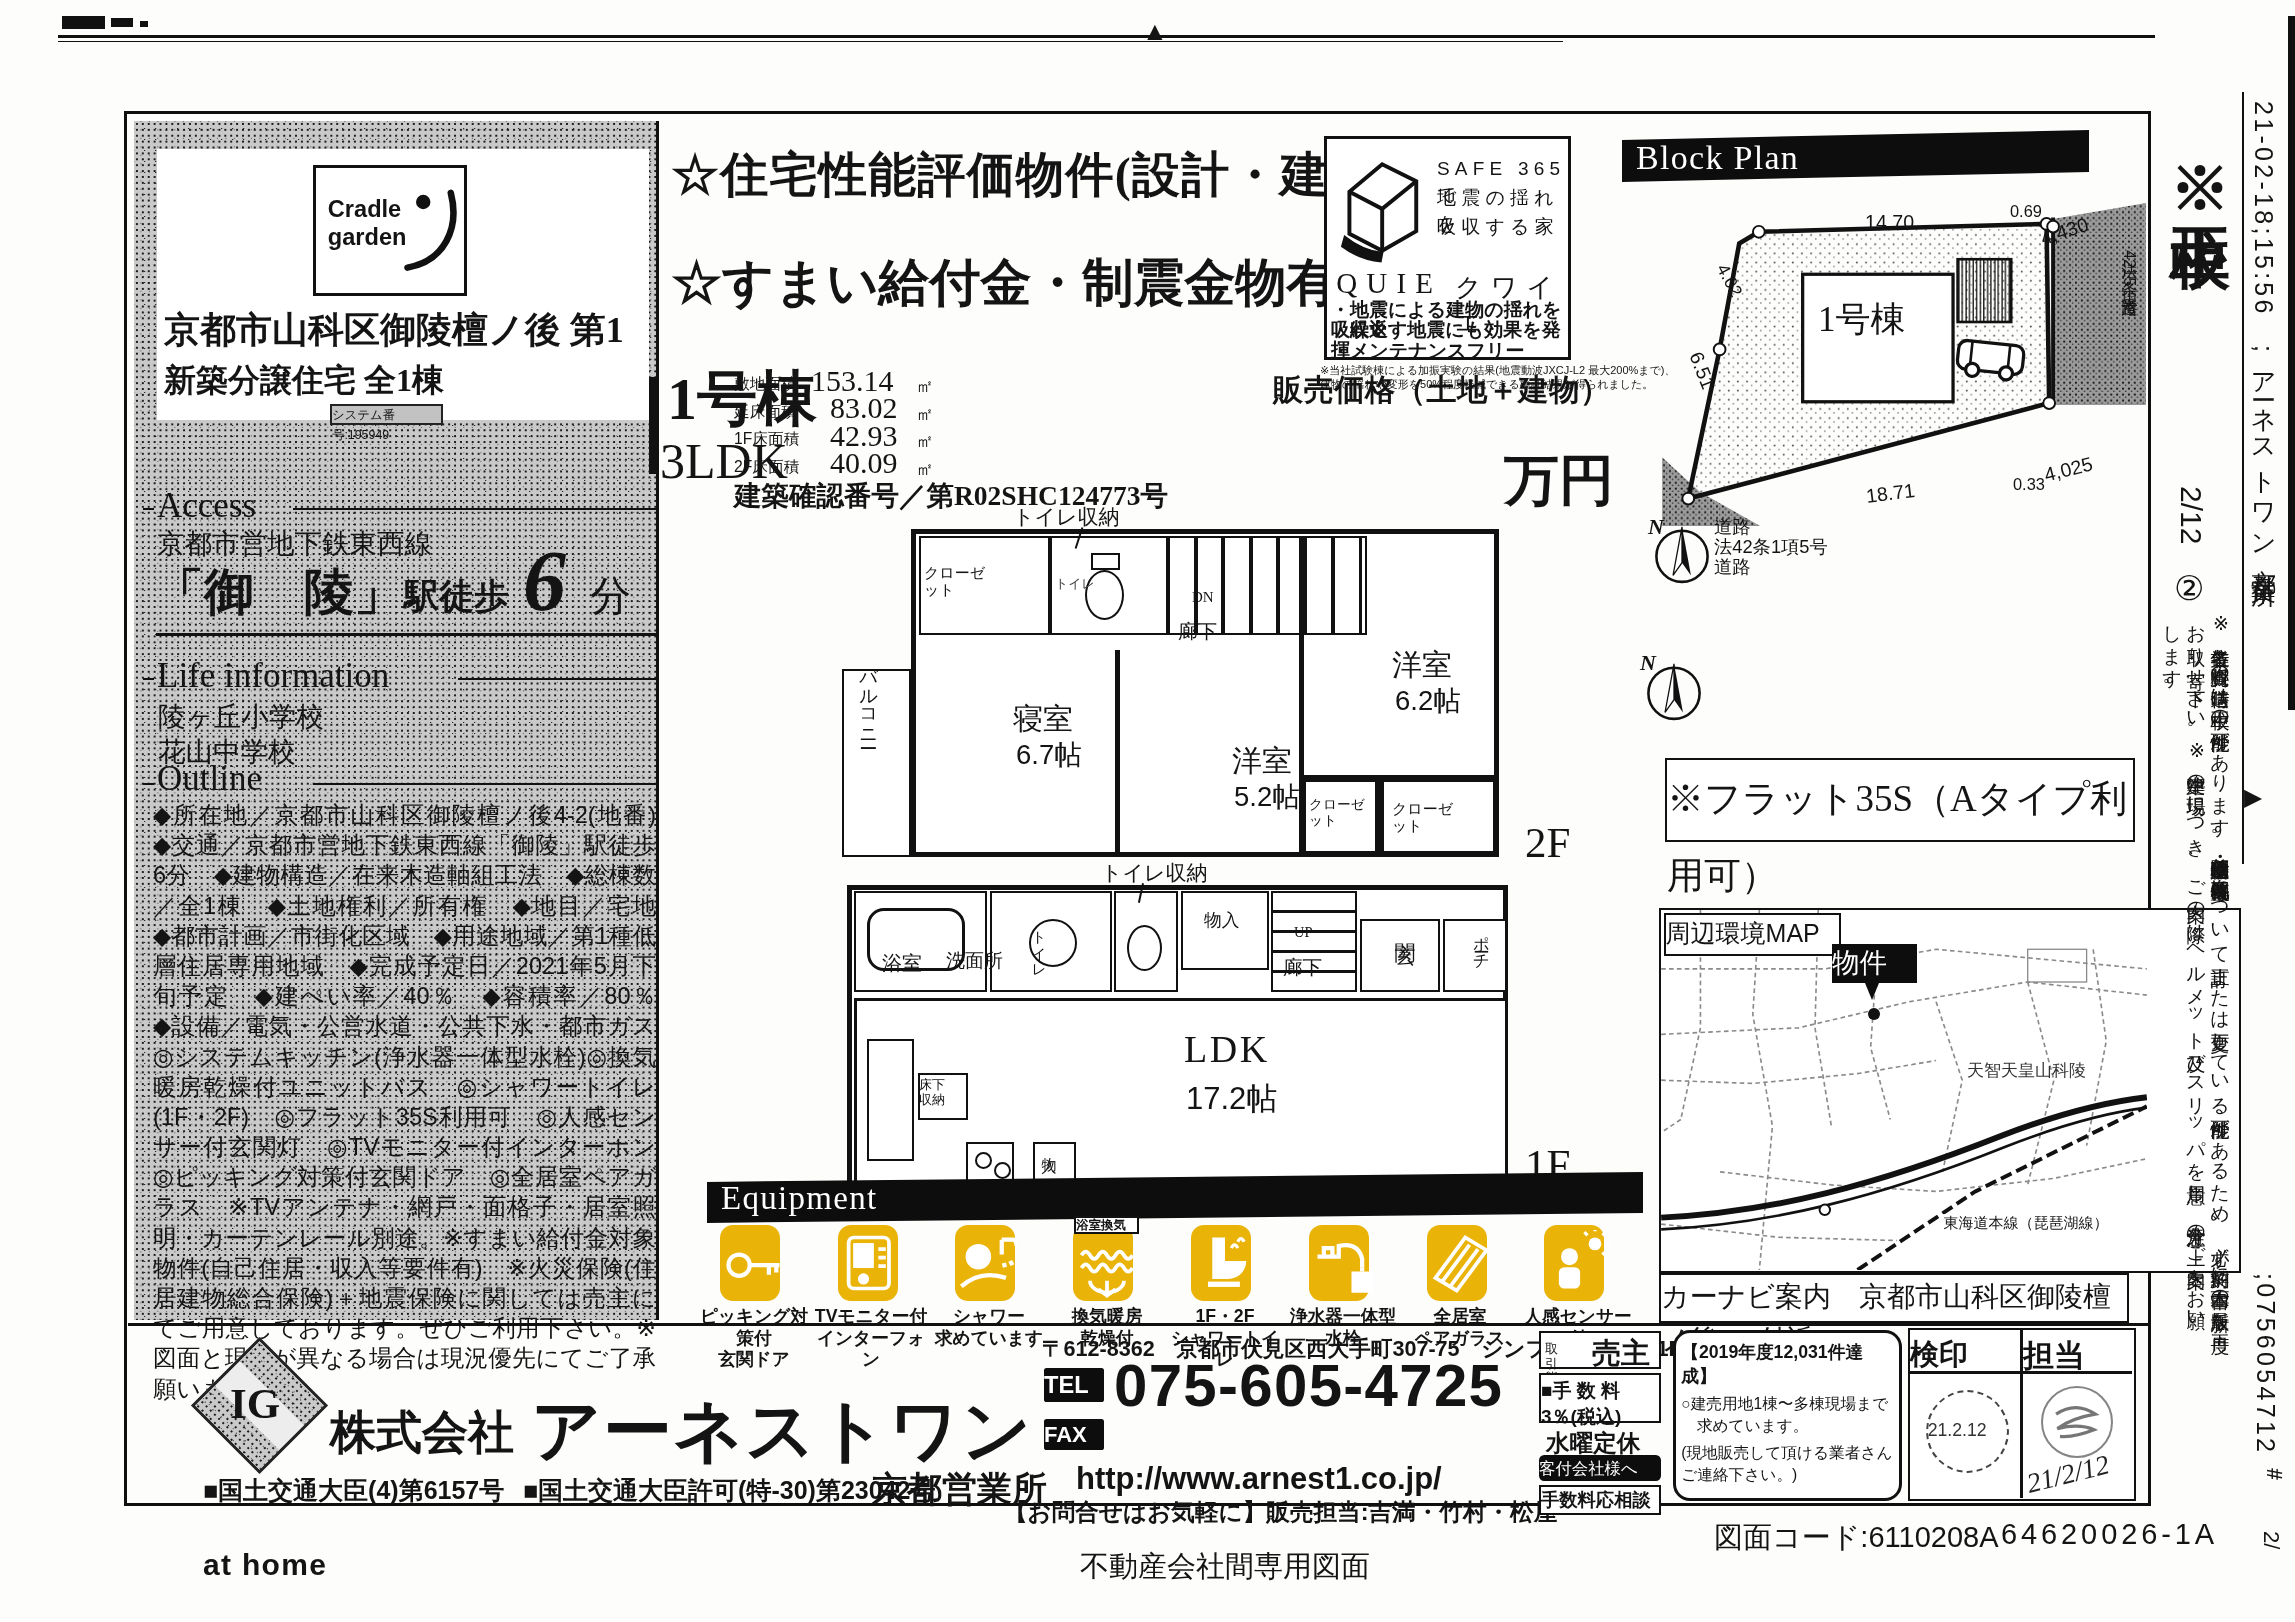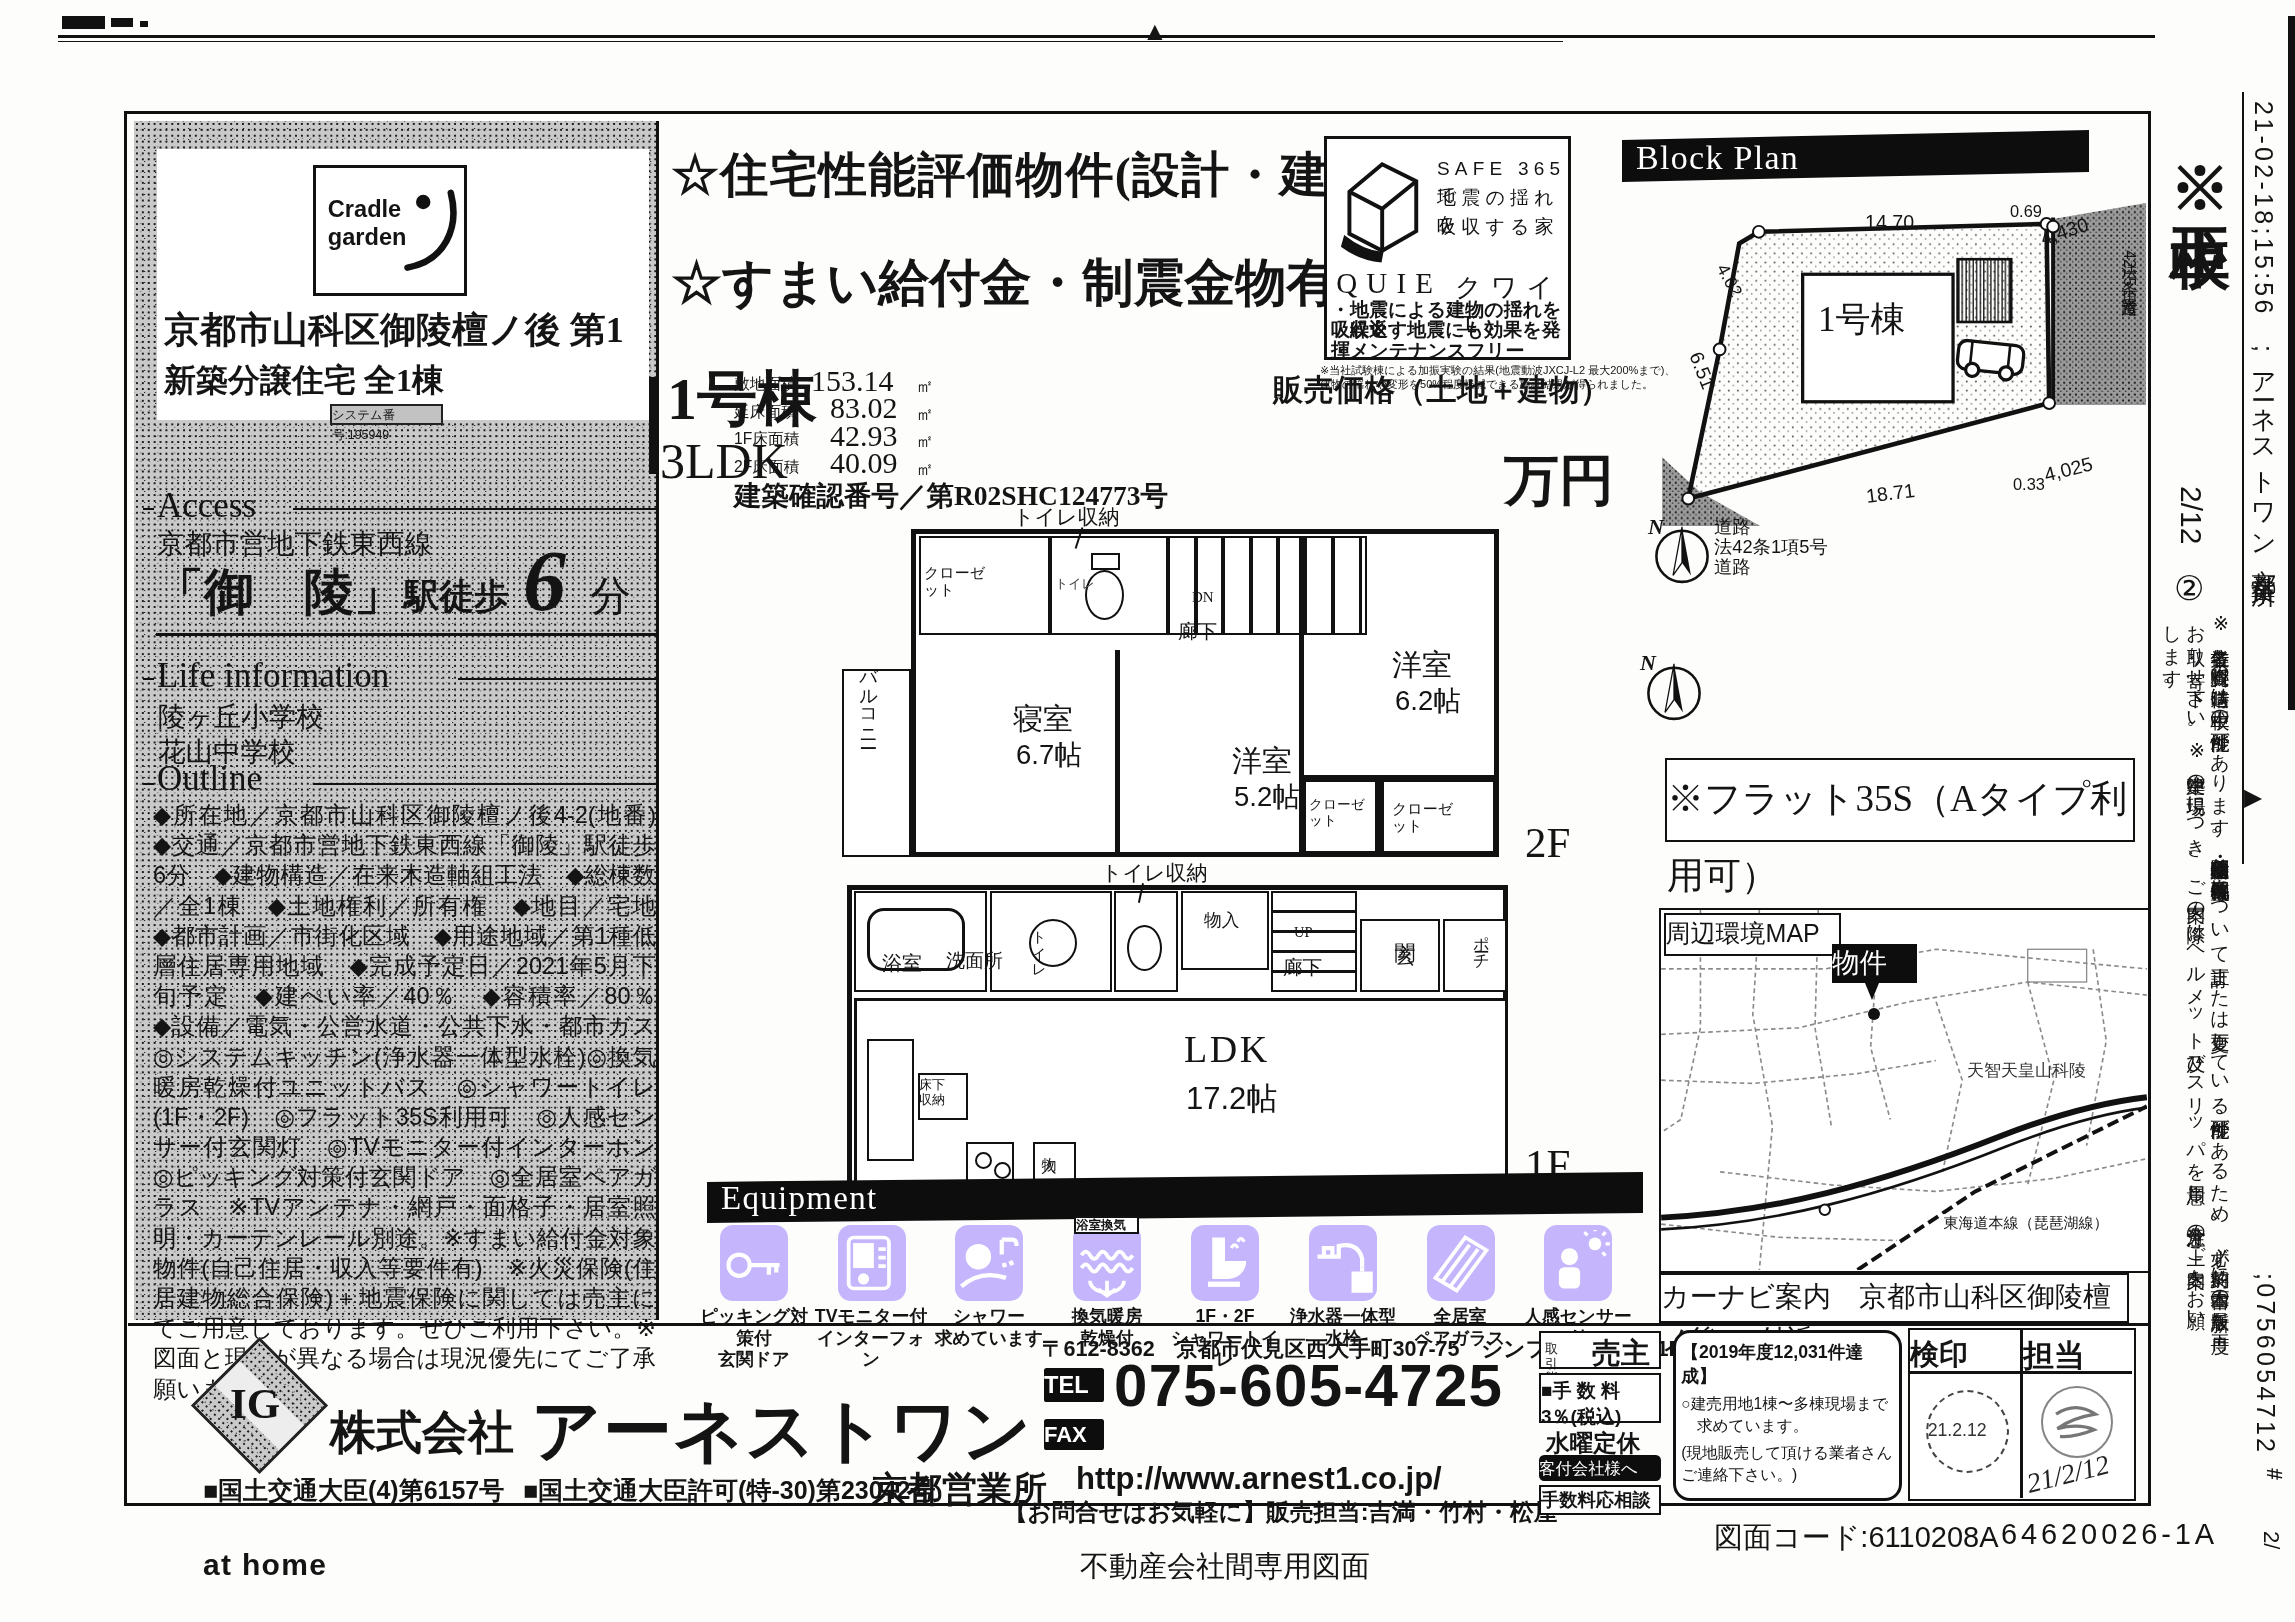--- a/index.html
+++ b/index.html
@@ -18,21 +18,21 @@
        radial-gradient(#1a1a1a 0.7px,transparent 0.9px),
        radial-gradient(#4a4a4a 0.7px,transparent 0.8px),
        radial-gradient(#000 0.9px,transparent 1px);
        background-size:5.9px 5.9px,8.5px 8.5px,11px 11px;background-position:0 0,2.6px 4.6px,5.2px 2px;}
   .ltex{background-image:radial-gradient(#6a6a6a 0.7px,transparent 0.8px);background-size:5.2px 5.2px;}
   .dots{background-image:radial-gradient(#4a4a4a 0.9px,transparent 1px);background-size:7.9px 7.9px;}
   .room{position:absolute;background:#fff;border:2.6px solid #111;box-sizing:border-box;}
   .wall{position:absolute;background:#111;}
   .fix{position:absolute;background:#fff;border:2.6px solid #111;box-sizing:border-box;}
   .band{background:#0d0d0d;}
-  .ibox{position:absolute;width:68px;height:76px;background:#c4b5fd;border-radius:13px;}
+  .ibox{position:absolute;width:60px;height:76px;background:#eab308;border-radius:13px;}
   .ilab{position:absolute;width:124px;text-align:center;font-size:17.7px;line-height:21.6px;font-weight:bold;}
   .bx{border:2.6px solid #111;box-sizing:border-box;background:#fff;}
 </style>
 </head>
 <body>
 
 <div id="page">
 
   <div class="a line" style="left:62px;top:15.7px;width:43px;height:13px"></div>
   <div class="a line" style="left:111px;top:18.3px;width:22px;height:8.5px"></div>
@@ -184,21 +184,21 @@
   <div class="a mi i b" style="left:1648px;top:514px;font-size:22px">N</div>
   <svg class="a" style="left:1642px;top:660px" width="64" height="64" viewBox="0 0 100 100">
     <circle cx="50" cy="52" r="40" fill="none" stroke="#111" stroke-width="4"></circle>
     <polygon points="50,6 64,82 50,62" fill="#111"></polygon>
     <polygon points="50,6 36,82 50,62" fill="#fff" stroke="#111" stroke-width="2"></polygon>
   </svg>
   <div class="a mi i b" style="left:1640px;top:650px;font-size:22px">N</div>
 
   <div class="a c mi" style="left:1665px;top:758px;width:470px;height:84px;border:2.6px solid #111;box-sizing:border-box;font-size:37px;line-height:77px;background:#fff">※フラット35S（Aタイプ利用可）</div>
 
-  <div class="a" style="left:1659px;top:908px;width:491px;height:365px;border:2.6px solid #111;box-sizing:border-box;background:#fff;overflow:hidden">
+  <div class="a" style="left:1659px;top:908px;width:582px;height:365px;border:2.6px solid #111;box-sizing:border-box;background:#fff;overflow:hidden">
     <svg width="486" height="360" viewBox="0 0 742 550">
       <g stroke="#8a8a8a" stroke-width="2.5" fill="none" stroke-dasharray="7,5">
         <path d="M60,0 V180 L30,320 M30,320 L0,340"></path>
         <path d="M150,0 L140,160 L170,330 L150,550"></path>
         <path d="M0,90 H250 L420,60 L742,90"></path>
         <path d="M0,190 L210,180 L380,140 L560,110 L742,130"></path>
         <path d="M240,0 L235,180 L260,330"></path>
         <path d="M330,70 L320,210 L350,320"></path>
         <path d="M0,260 L140,265 L300,250 L420,230"></path>
         <path d="M420,140 L460,260 L430,400"></path>

